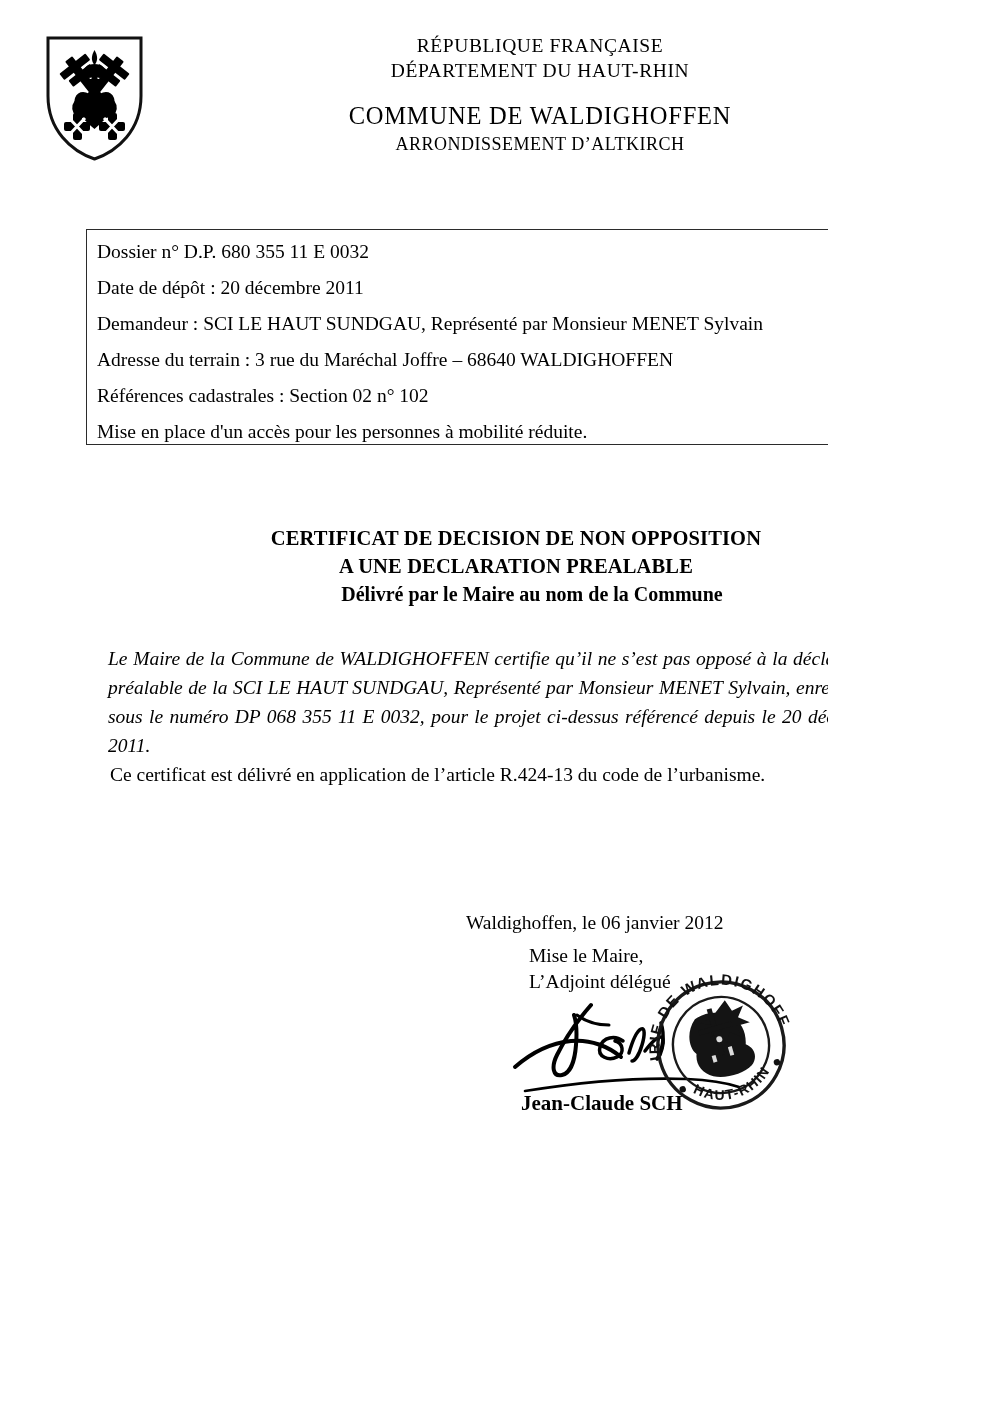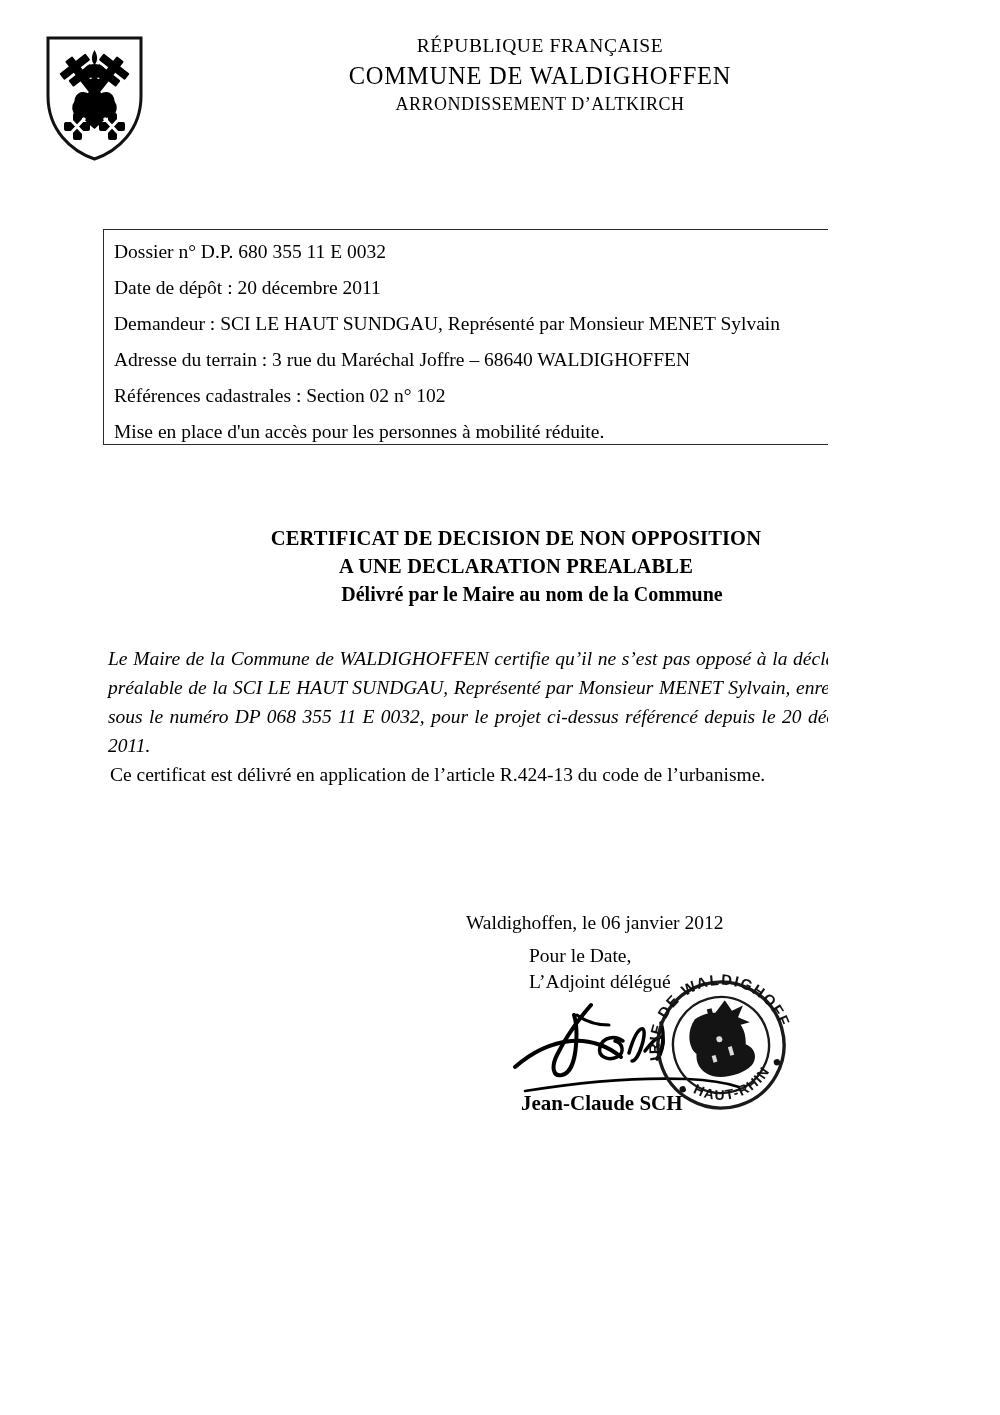--- a/index.html
+++ b/index.html
@@ -47,32 +47,32 @@
     font-size: 19.5px;
     letter-spacing: 0.6px;
   }
   .hdr-l2 {
     font-size: 19.5px;
     letter-spacing: 0.6px;
   }
   .hdr-l3 {
     font-size: 24.5px;
     letter-spacing: 0.8px;
-    margin-top: 1px;
+    margin-top: 16px;
   }
   .hdr-l4 {
     font-size: 18px;
     letter-spacing: 0.5px;
     margin-top: 2px;
   }
 
   
   .info-box {
     position: absolute;
-    left: 103px;
+    left: 86px;
     top: 229px;
     width: 777px;
     height: 216px;
     border: 1.6px solid #2b2b2b;
     box-sizing: border-box;
     padding: 12px 0 0 10px;
   }
   .info-line {
     font-size: 19.5px;
     line-height: 1.0;
@@ -209,20 +209,21 @@
             <rect x="57" y="88" width="26" height="9" rx="2"></rect>
             <rect x="66" y="79" width="9" height="27" rx="2"></rect>
             <path d="M62 84 L78 101 M78 84 L62 101" stroke="#ffffff" stroke-width="3" fill="none"></path>
           </g>
         </g>
       </svg>
     </div>
 
     <div class="header-text">
       <div class="hdr-l1">RÉPUBLIQUE FRANÇAISE</div>
+      <div class="hdr-l2">DÉPARTEMENT DU HAUT-RHIN</div>
       <div class="hdr-l3">COMMUNE DE WALDIGHOFFEN</div>
       <div class="hdr-l4">ARRONDISSEMENT D’ALTKIRCH</div>
     </div>
   </div>
 
   <div class="info-box">
     <div class="info-line">Dossier n° D.P. 680 355 11 E 0032</div>
     <div class="info-line">Date de dépôt : 20 décembre 2011</div>
     <div class="info-line">Demandeur : SCI LE HAUT SUNDGAU, Représenté par Monsieur MENET Sylvain</div>
     <div class="info-line">Adresse du terrain : 3 rue du Maréchal Joffre – 68640 WALDIGHOFFEN</div>
@@ -235,21 +236,21 @@
     <div class="title-l2">A UNE DECLARATION PREALABLE</div>
     <div class="title-l3">Délivré par le Maire au nom de la Commune</div>
   </div>
 
   <div class="body-para para-1">Le Maire de la Commune de WALDIGHOFFEN certifie qu’il ne s’est pas opposé à la déclaration préalable de la SCI LE HAUT SUNDGAU, Représenté par Monsieur MENET Sylvain, enregistrée sous le numéro DP 068 355 11 E 0032, pour le projet ci-dessus référencé depuis le 20 décembre 2011.</div>
   <div class="body-para para-2">Ce certificat est délivré en application de l’article R.424-13 du code de l’urbanisme.</div>
 
   <div class="place-date">Waldighoffen, le 06 janvier 2012</div>
 
   <div class="sign-for">
-    <div>Pour le Date,</div>
+    <div>Mise le Maire,</div>
     <div>L’Adjoint délégué</div>
   </div>
 
   <div class="signature-mark">
     <svg viewBox="0 0 260 115" width="260" height="115" aria-hidden="true">
       <g fill="none" stroke="#000000" stroke-linecap="round" stroke-linejoin="round">
         <path d="M86 10 C72 26 60 44 52 60 C46 72 48 82 57 80 C66 78 70 64 71 50 C72 38 71 26 69 20" stroke-width="4"></path>
         <path d="M10 72 C26 58 46 48 66 46 C86 44 104 52 116 62" stroke-width="4"></path>
         <path d="M118 46 C110 40 98 42 95 52 C92 62 104 66 112 62 C120 58 118 48 110 46" stroke-width="3.5"></path>
         <path d="M124 58 C128 44 132 36 136 34 C140 32 140 40 137 50 C134 60 130 66 127 66" stroke-width="3.5"></path>

